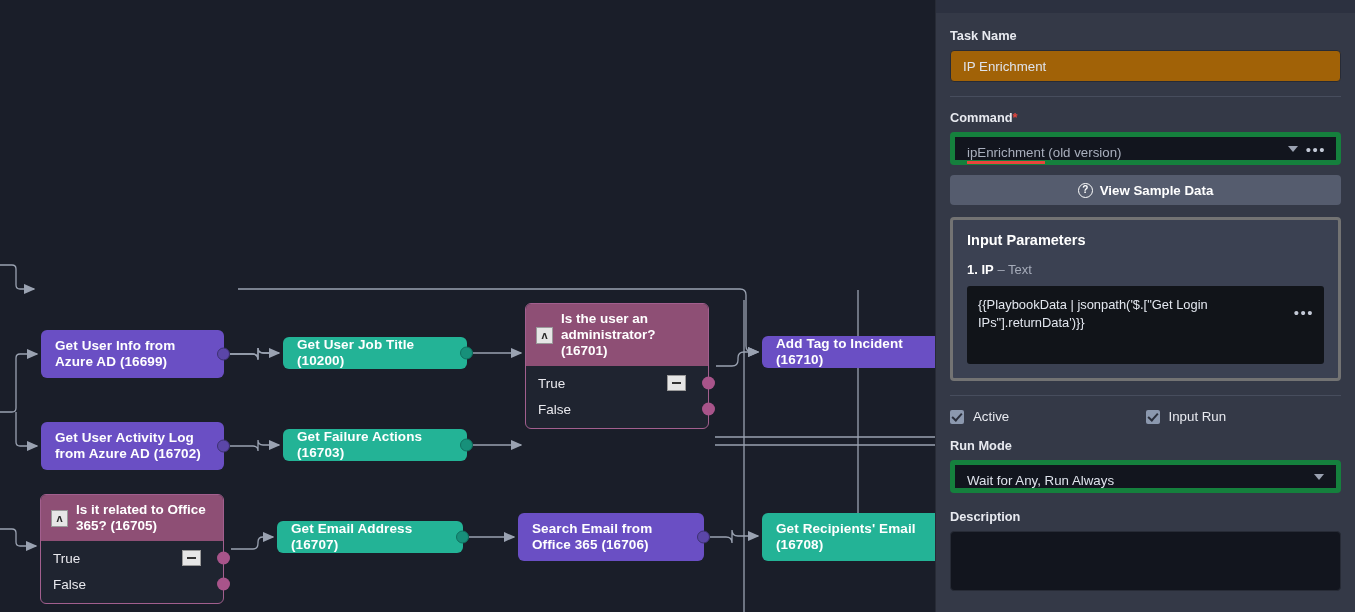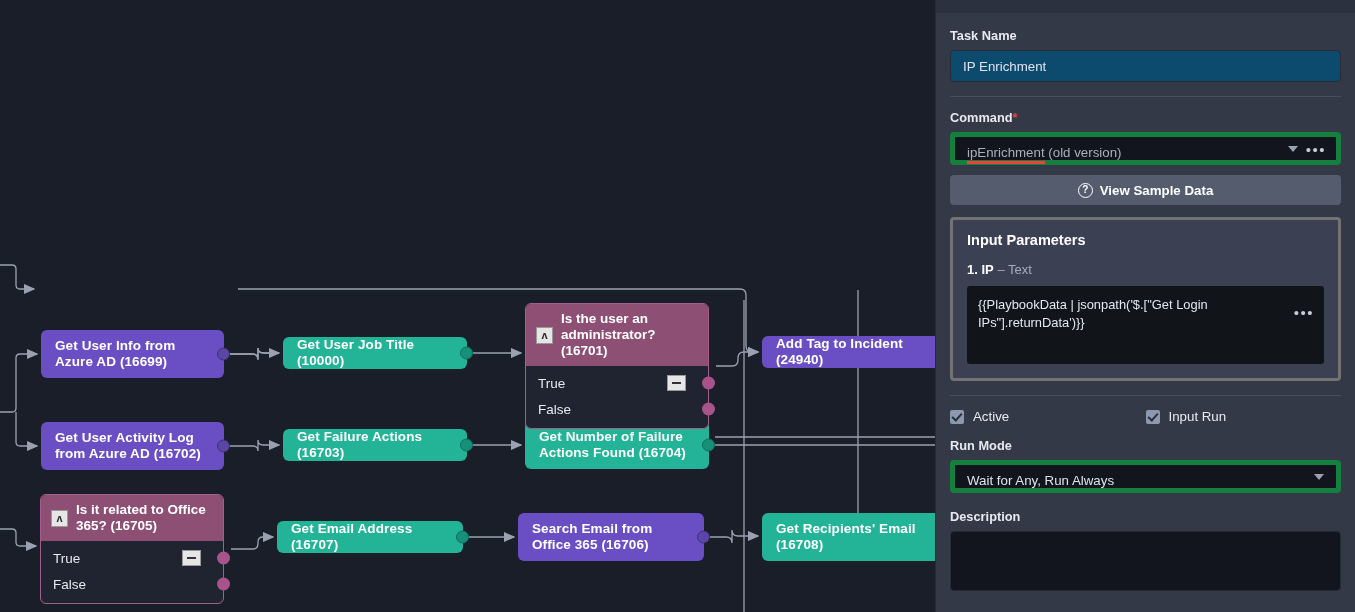--- a/index.html
+++ b/index.html
@@ -136,21 +136,21 @@
   }
   .pad { padding: 0 14px; }
   .fld-label {
     color: #e8eaf0;
     font-size: 12.8px;
     font-weight: bold;
     margin-bottom: 7px;
   }
   .req { color: #e8453c; font-size: 13px; }
   .input-box {
-    background: #0c4a6e;
+    background: #a16207;
     border: 1px solid #272b36;
     border-radius: 4px;
     height: 32px;
     display: flex;
     align-items: center;
     padding: 4px 12px;
     color: #dfe3ec;
     font-size: 13.3px;
   }
   .divider { height: 1px; background: #474d5d; margin: 14px 0 0 0; }
@@ -311,41 +311,37 @@
       </g>
     </svg>
 
 
     <div class="node purple" style="left:41px; top:330px; width:183px; height:48px;">
       <span class="label">Get User Info from Azure AD (16699)</span>
       <span class="port purple"></span>
     </div>
 
     <div class="node teal" style="left:283px; top:337px; width:184px; height:32px;">
-      <span class="label">Get User Job Title (10000)</span>
+      <span class="label">Get User Job Title (10200)</span>
       <span class="port teal"></span>
     </div>
 
     <div class="node purple" style="left:41px; top:422px; width:183px; height:48px;">
       <span class="label">Get User Activity Log from Azure AD (16702)</span>
       <span class="port purple"></span>
     </div>
 
     <div class="node teal" style="left:283px; top:429px; width:184px; height:32px;">
       <span class="label">Get Failure Actions (16703)</span>
       <span class="port teal"></span>
     </div>
 
-    <div class="node teal" style="left:525px; top:421px; width:184px; height:48px;">
-      <span class="label">Get Number of Failure Actions Found (16704)</span>
-      <span class="port teal"></span>
-    </div>
 
     <div class="node purple" style="left:762px; top:336px; width:180px; height:32px;">
-      <span class="label">Add Tag to Incident (24940)</span>
+      <span class="label">Add Tag to Incident (16710)</span>
     </div>
 
     <div class="node teal" style="left:277px; top:521px; width:186px; height:32px;">
       <span class="label">Get Email Address (16707)</span>
       <span class="port teal"></span>
     </div>
 
     <div class="node purple" style="left:518px; top:513px; width:186px; height:48px;">
       <span class="label">Search Email from Office 365 (16706)</span>
       <span class="port purple"></span>

